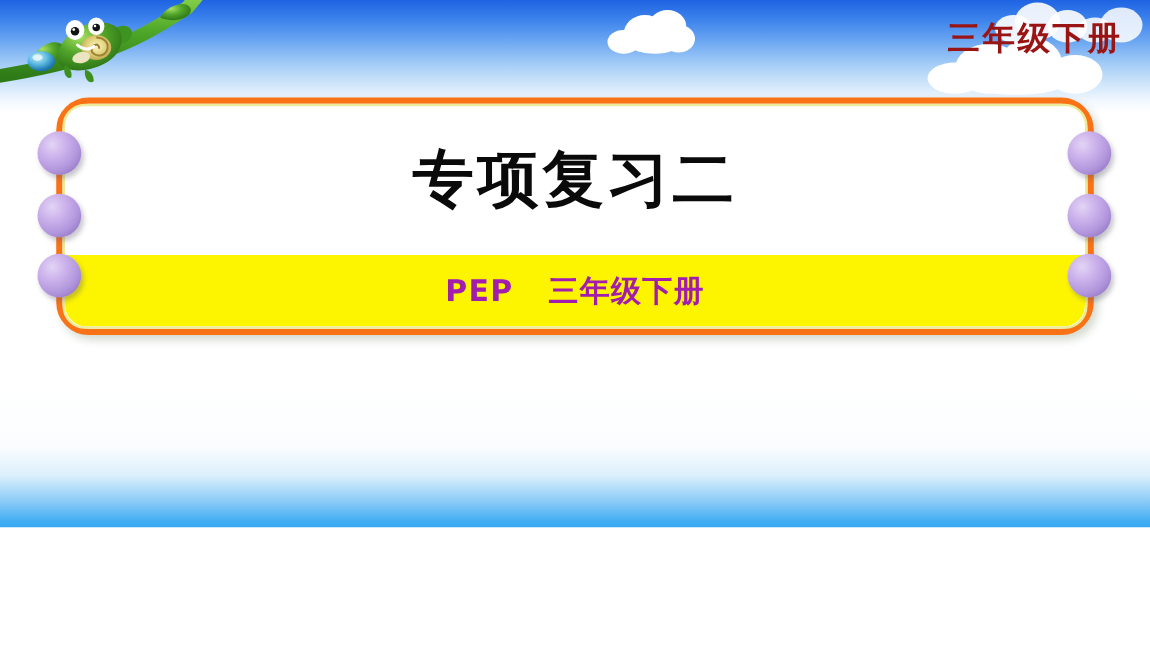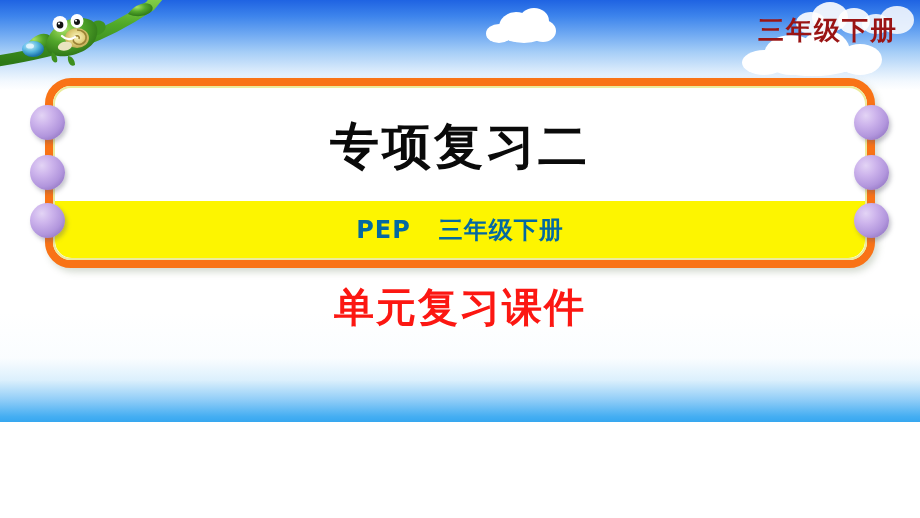--- a/index.html
+++ b/index.html
@@ -73,21 +73,21 @@
   }
 
   
   .frame {
     position: absolute;
     left: 45px;
     top: 78px;
     width: 830px;
     height: 190px;
     box-sizing: border-box;
-    border: 8px solid #f97316;
+    border: 5px solid #f97316;
     border-radius: 26px;
     background: #ffffff;
     box-shadow: 3px 4px 7px rgba(120,140,110,0.32);
   }
   .frame-inner {
     position: absolute;
     left: 0; top: 0; right: 0; bottom: 0;
     box-sizing: border-box;
     border: 2px solid #eceb9b;
     border-radius: 18px;
@@ -122,21 +122,21 @@
     display: flex;
     align-items: center;
     justify-content: center;
     border-bottom-left-radius: 17px;
     border-bottom-right-radius: 17px;
   }
   .band-text {
     font-family: "DejaVu Sans", sans-serif;
     font-weight: bold;
     font-size: 24px;
-    color: #0369a1;
+    color: #a21caf;
     letter-spacing: 1px;
     white-space: pre;
     text-align: center;
   }
 
   
   .bead {
     position: absolute;
     width: 35px;
     height: 35px;
@@ -287,15 +287,14 @@
   </div>
 
   <div class="bead" style="left:30px; top:105px;"></div>
   <div class="bead" style="left:30px; top:155px;"></div>
   <div class="bead" style="left:30px; top:203px;"></div>
 
   <div class="bead" style="left:854px; top:105px;"></div>
   <div class="bead" style="left:854px; top:155px;"></div>
   <div class="bead" style="left:854px; top:203px;"></div>
 
-  <div class="subtitle">单元复习课件</div>
 
 </div>
 
 </body></html>

